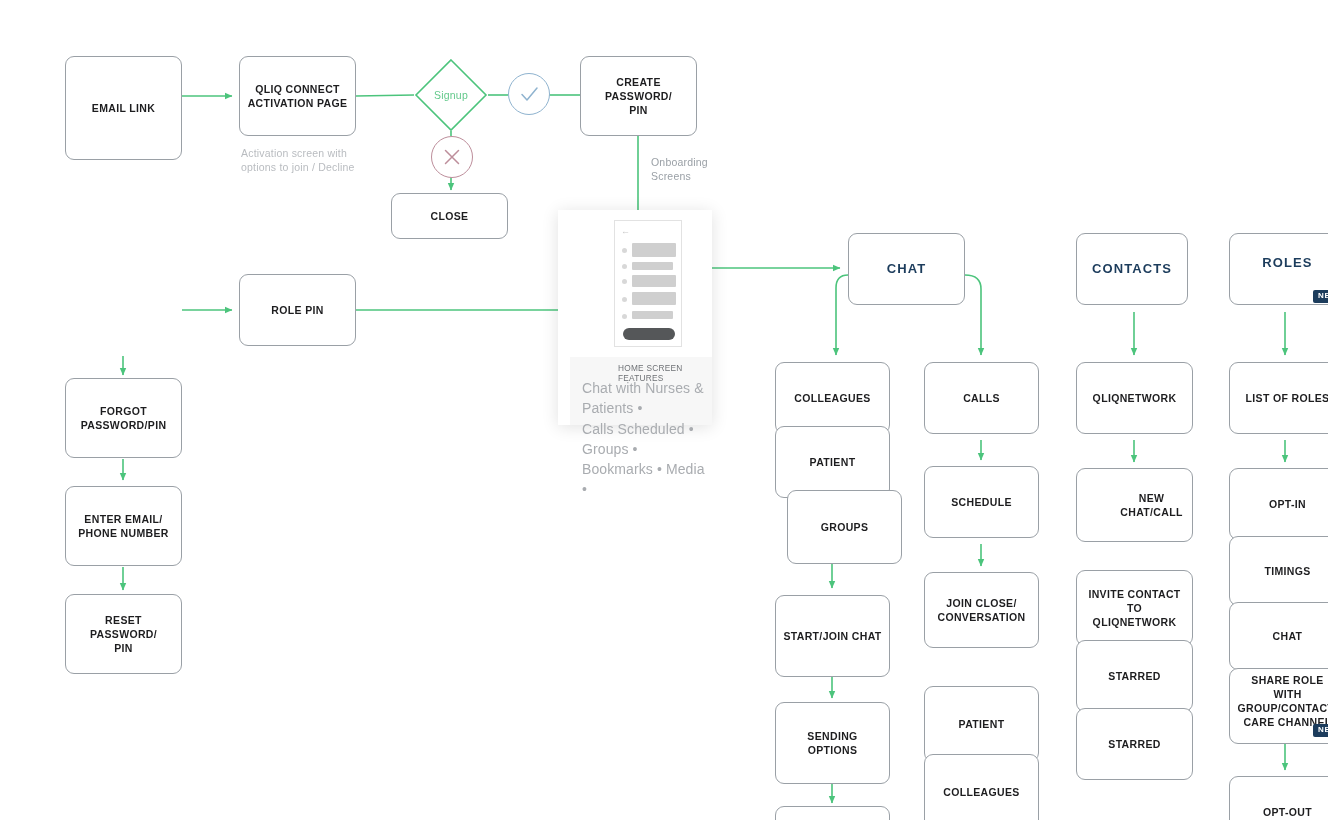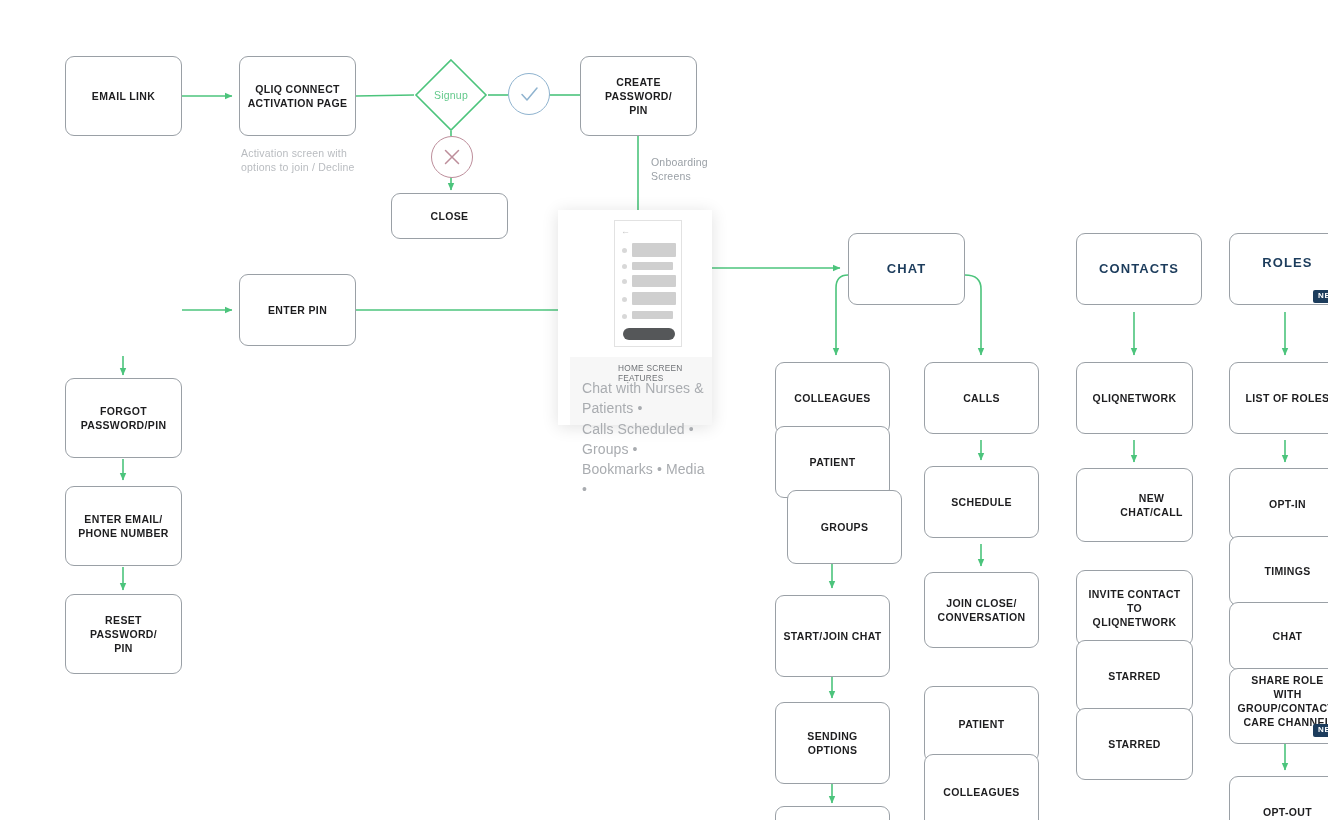--- a/index.html
+++ b/index.html
@@ -228,21 +228,21 @@
       <path d="M1134,440 L1134,462" marker-end="url(#ah)"></path>
 
       <path d="M1285,312 L1285,355" marker-end="url(#ah)"></path>
 
       <path d="M1285,440 L1285,462" marker-end="url(#ah)"></path>
 
       <path d="M1285,744 L1285,770" marker-end="url(#ah)"></path>
     </g>
   </svg>
 
-  <div class="node" style="left:65px; top:56px; width:117px; height:80px;">
+  <div class="node" style="left:65px; top:56px; width:117px; height:104px;">
     <span>EMAIL LINK</span>
   </div>
 
   <div class="node" style="left:239px; top:56px; width:117px; height:80px;">
     <span>
       <span>QLIQ CONNECT</span><br>
       <span>ACTIVATION PAGE</span>
     </span>
   </div>
 
@@ -281,21 +281,21 @@
     </span>
   </div>
 
   <div class="edge-label" style="left:651px; top:155px; width:90px;">
     <span>Onboarding</span><br>
     <span>Screens</span>
   </div>
 
 
   <div class="node" style="left:239px; top:274px; width:117px; height:72px;">
-    <span>ENTER PIN</span>
+    <span>ROLE PIN</span>
   </div>
 
   <div class="node" style="left:65px; top:378px; width:117px; height:80px;">
     <span>
       <span>FORGOT</span><br>
       <span>PASSWORD/PIN</span>
     </span>
   </div>
 
   <div class="node" style="left:65px; top:486px; width:117px; height:80px;">
@@ -386,21 +386,21 @@
     </span>
   </div>
 
   <div class="node" style="left:924px; top:686px; width:115px; height:76px;">
     <span>PATIENT</span>
   </div>
   <div class="node stack-last" style="left:924px; top:754px; width:115px; height:76px;">
     <span>COLLEAGUES</span>
   </div>
 
-  <div class="node head" style="left:1076px; top:233px; width:126px; height:72px;">
+  <div class="node head" style="left:1076px; top:233px; width:112px; height:72px;">
     <span>CONTACTS</span>
   </div>
 
   <div class="node" style="left:1076px; top:362px; width:117px; height:72px;">
     <span>QLIQNETWORK</span>
   </div>
 
   <div class="node" style="left:1076px; top:468px; width:117px; height:74px;padding-left:40px;">
     <span>NEW CHAT/CALL</span>
   </div>

